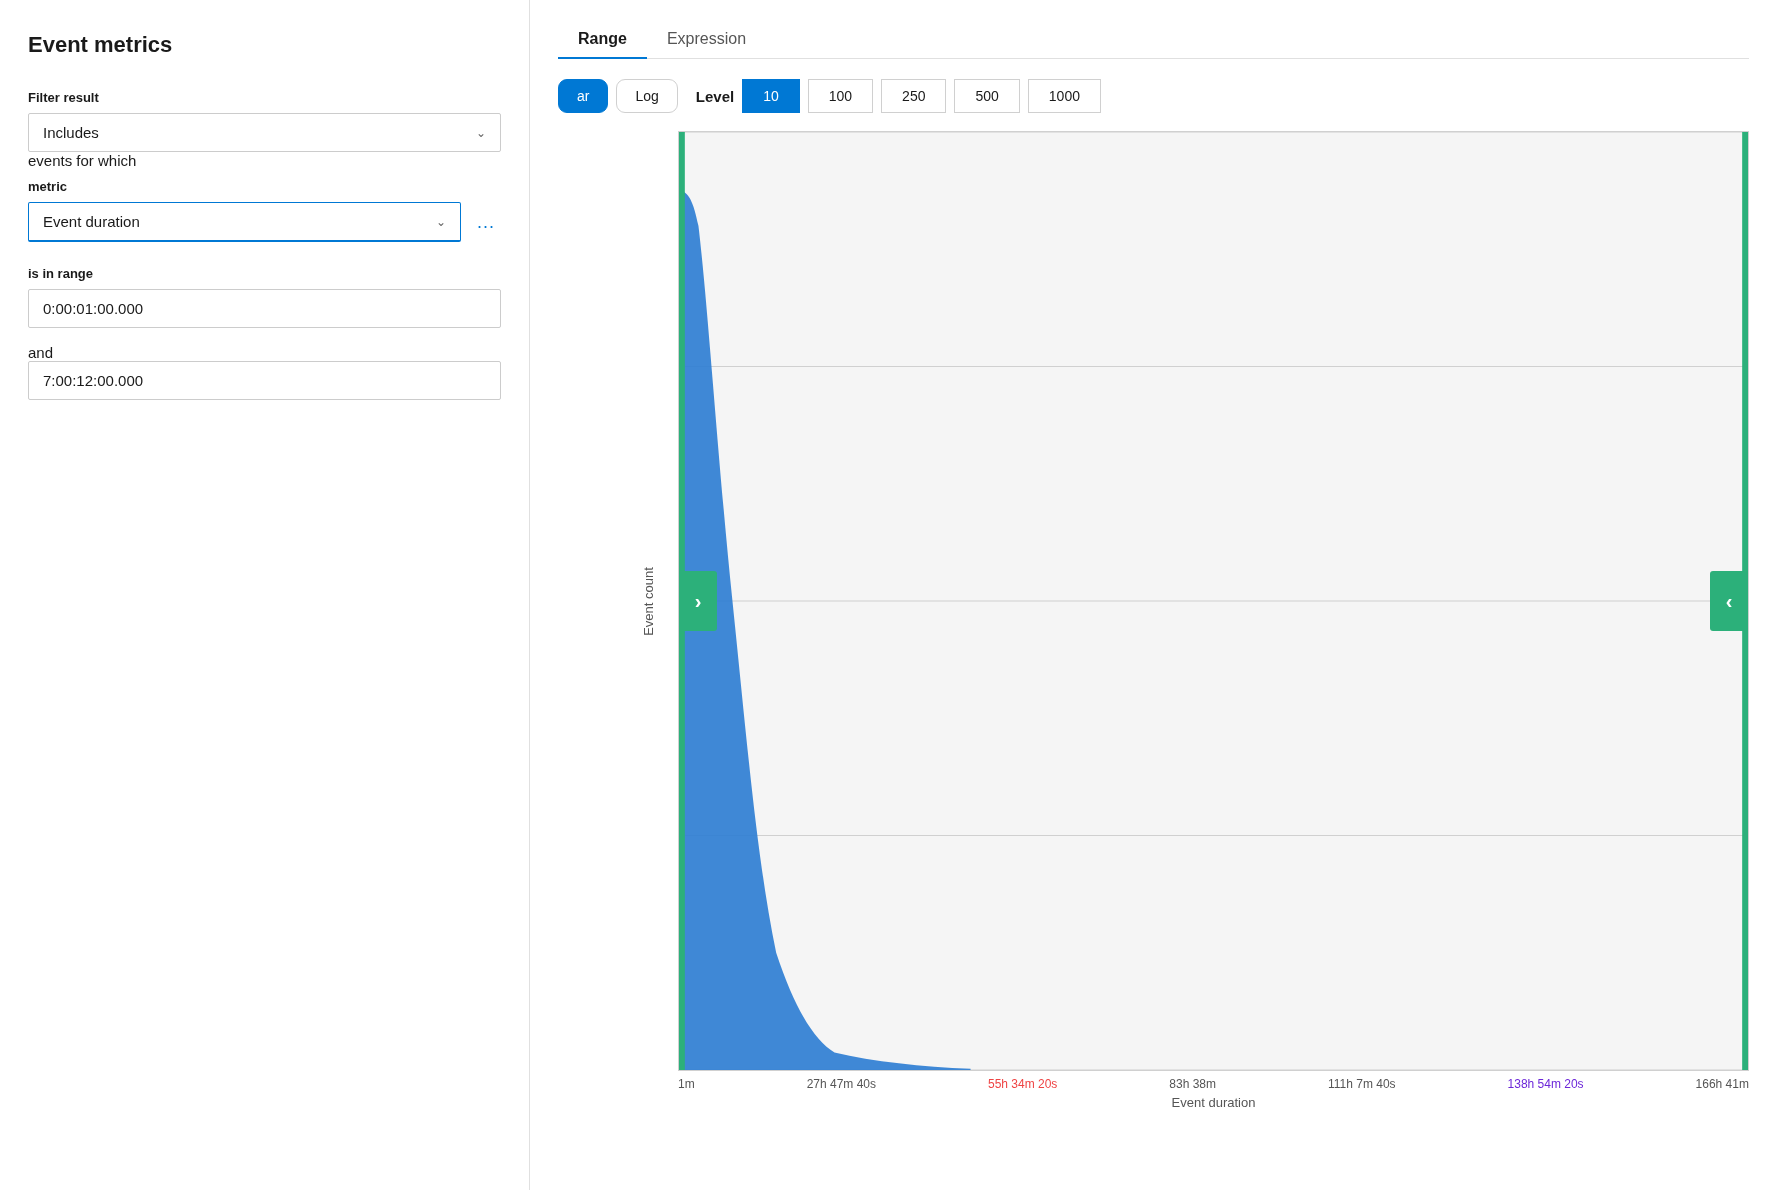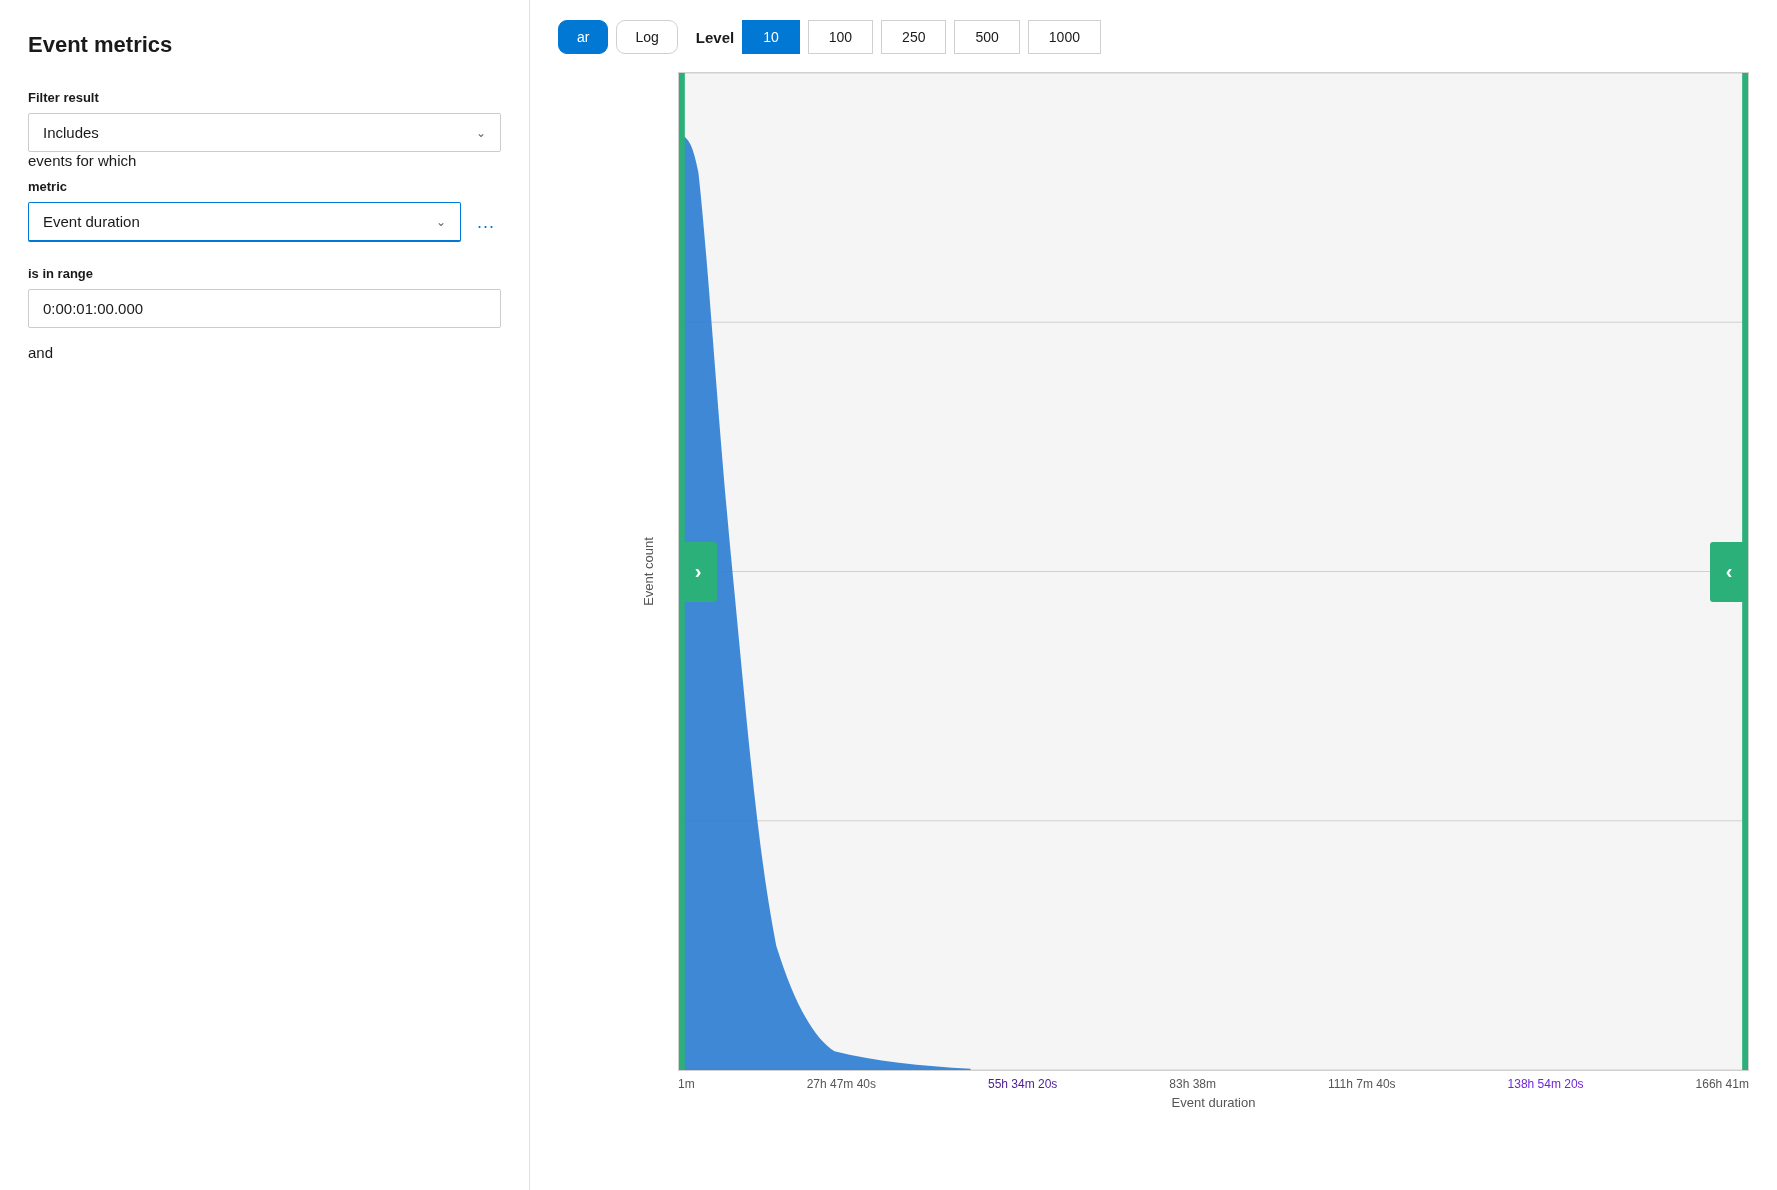--- a/index.html
+++ b/index.html
@@ -237,24 +237,33 @@
       <span>Event duration</span>
       <span class="chevron-icon">⌄</span>
     </div>
     <div class="ellipsis-btn">...</div>
   </div>
 
   <div class="section-label">is in range</div>
   <input class="text-input" type="text" value="0:00:01:00.000" style="">
 
   <div class="and-label">and</div>
+  <input class="text-input" type="text" value="7:00:12:00.000" style="">
 </div>
 
 <div class="right-panel">
 
+  <div class="tabs">
+    <div class="tab active">
+      <span>Range</span>
+    </div>
+    <div class="tab">
+      <span>Expression</span>
+    </div>
+  </div>
 
   <div class="controls-bar">
     <button class="ctrl-btn active">
       <span>ar</span>
     </button>
     <button class="ctrl-btn">
       <span>Log</span>
     </button>
     <span class="level-label">Level</span>
     <button class="level-btn active">
@@ -306,21 +315,21 @@
         <div class="range-handle" style="position:absolute; left:0; top:calc(50% - 30px); width:38px; height:60px; background:#2cb07a; border-radius:3px; display:flex; align-items:center; justify-content:center; cursor:pointer; color:white; font-size:20px; font-weight:bold;">›</div>
 
         
         <div class="range-handle" style="position:absolute; right:0; top:calc(50% - 30px); width:38px; height:60px; background:#2cb07a; border-radius:3px; display:flex; align-items:center; justify-content:center; cursor:pointer; color:white; font-size:20px; font-weight:bold;">‹</div>
       </div>
     </div>
 
     <div style="display:flex; margin-left:60px; justify-content:space-between; padding-top:6px;">
       <span style="font-size:12px; color:#555;">1m</span>
       <span style="font-size:12px; color:#555;">27h 47m 40s</span>
-      <span style="font-size:12px; color:#4c1d95;">55h 34m 20s</span>
+      <span style="font-size:12px; color:#ef4444;">55h 34m 20s</span>
       <span style="font-size:12px; color:#555;">83h 38m</span>
       <span style="font-size:12px; color:#555;">111h 7m 40s</span>
       <span style="font-size:12px; color:#6d28d9;">138h 54m 20s</span>
       <span style="font-size:12px; color:#555;">166h 41m</span>
     </div>
     <div style="text-align:center; font-size:13px; color:#555; margin-top:4px; margin-left:60px;">Event duration</div>
   </div>
 
 </div>
 

